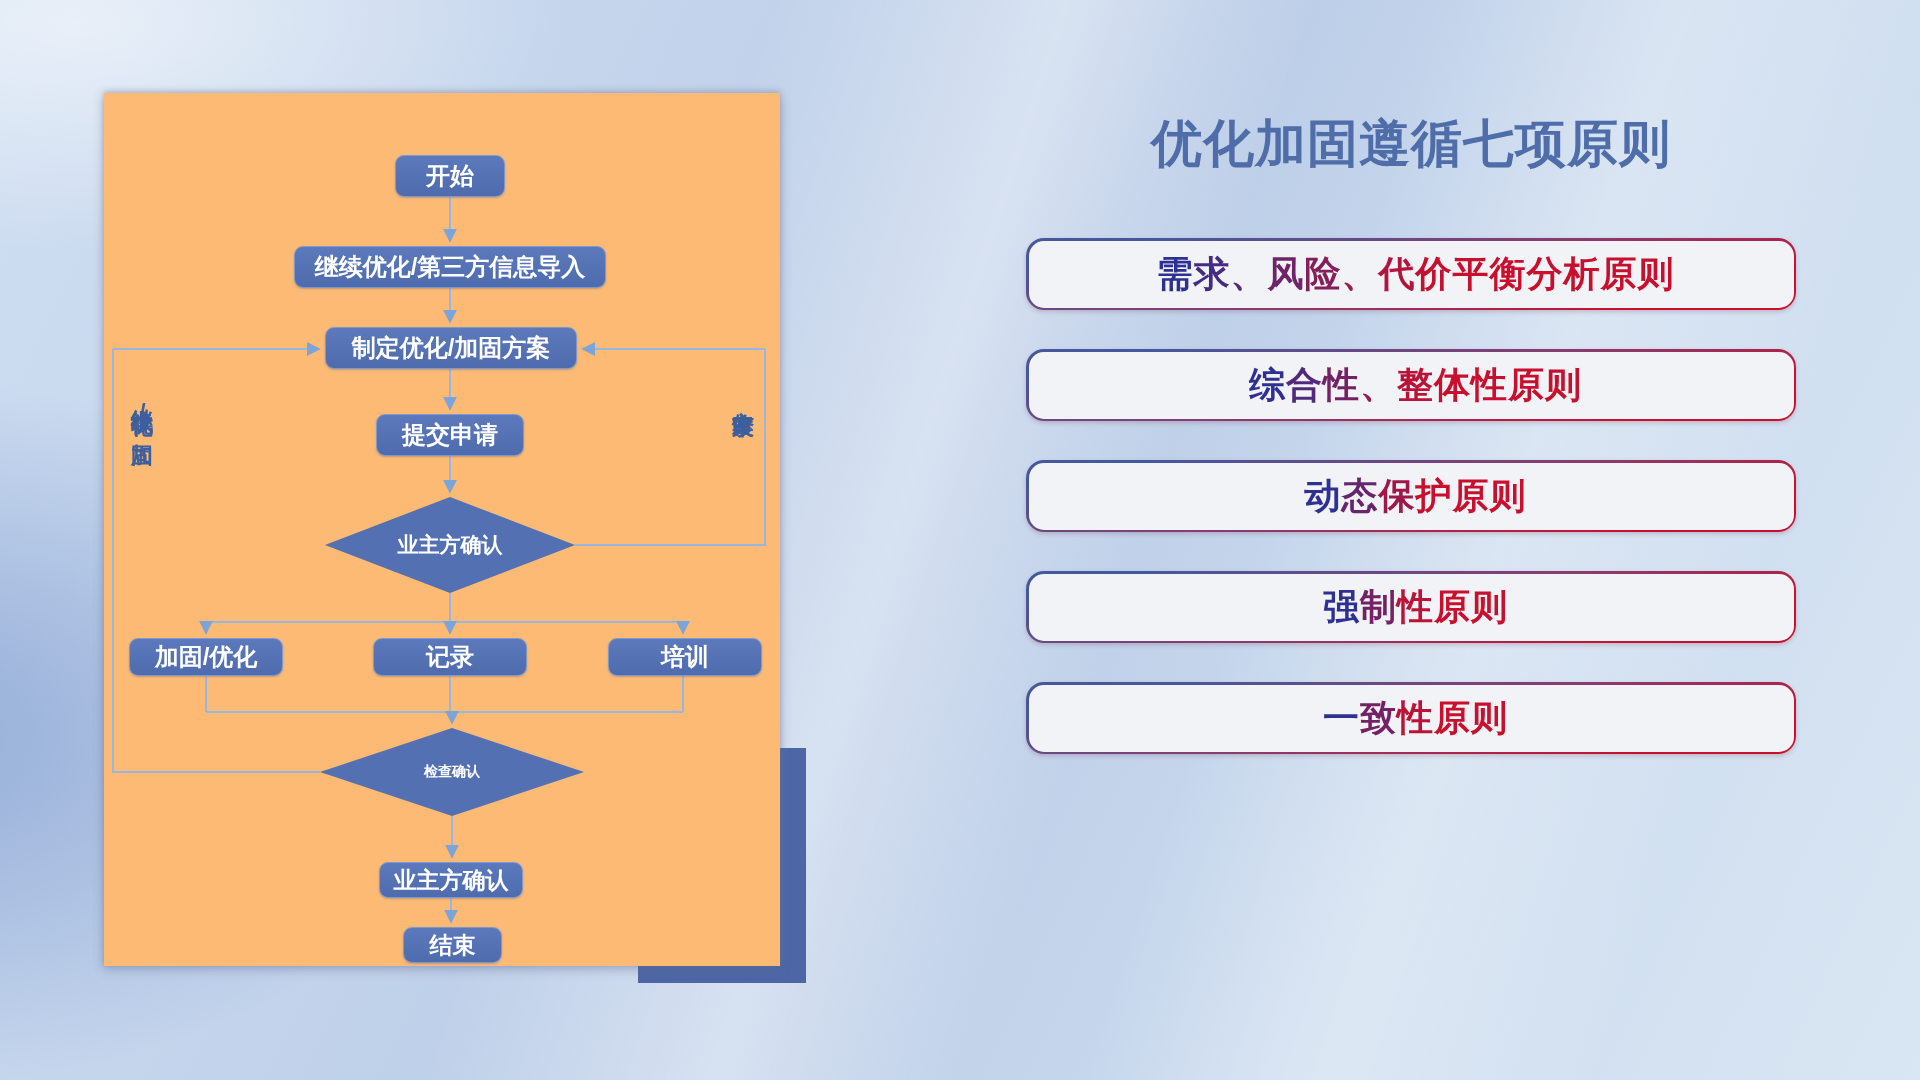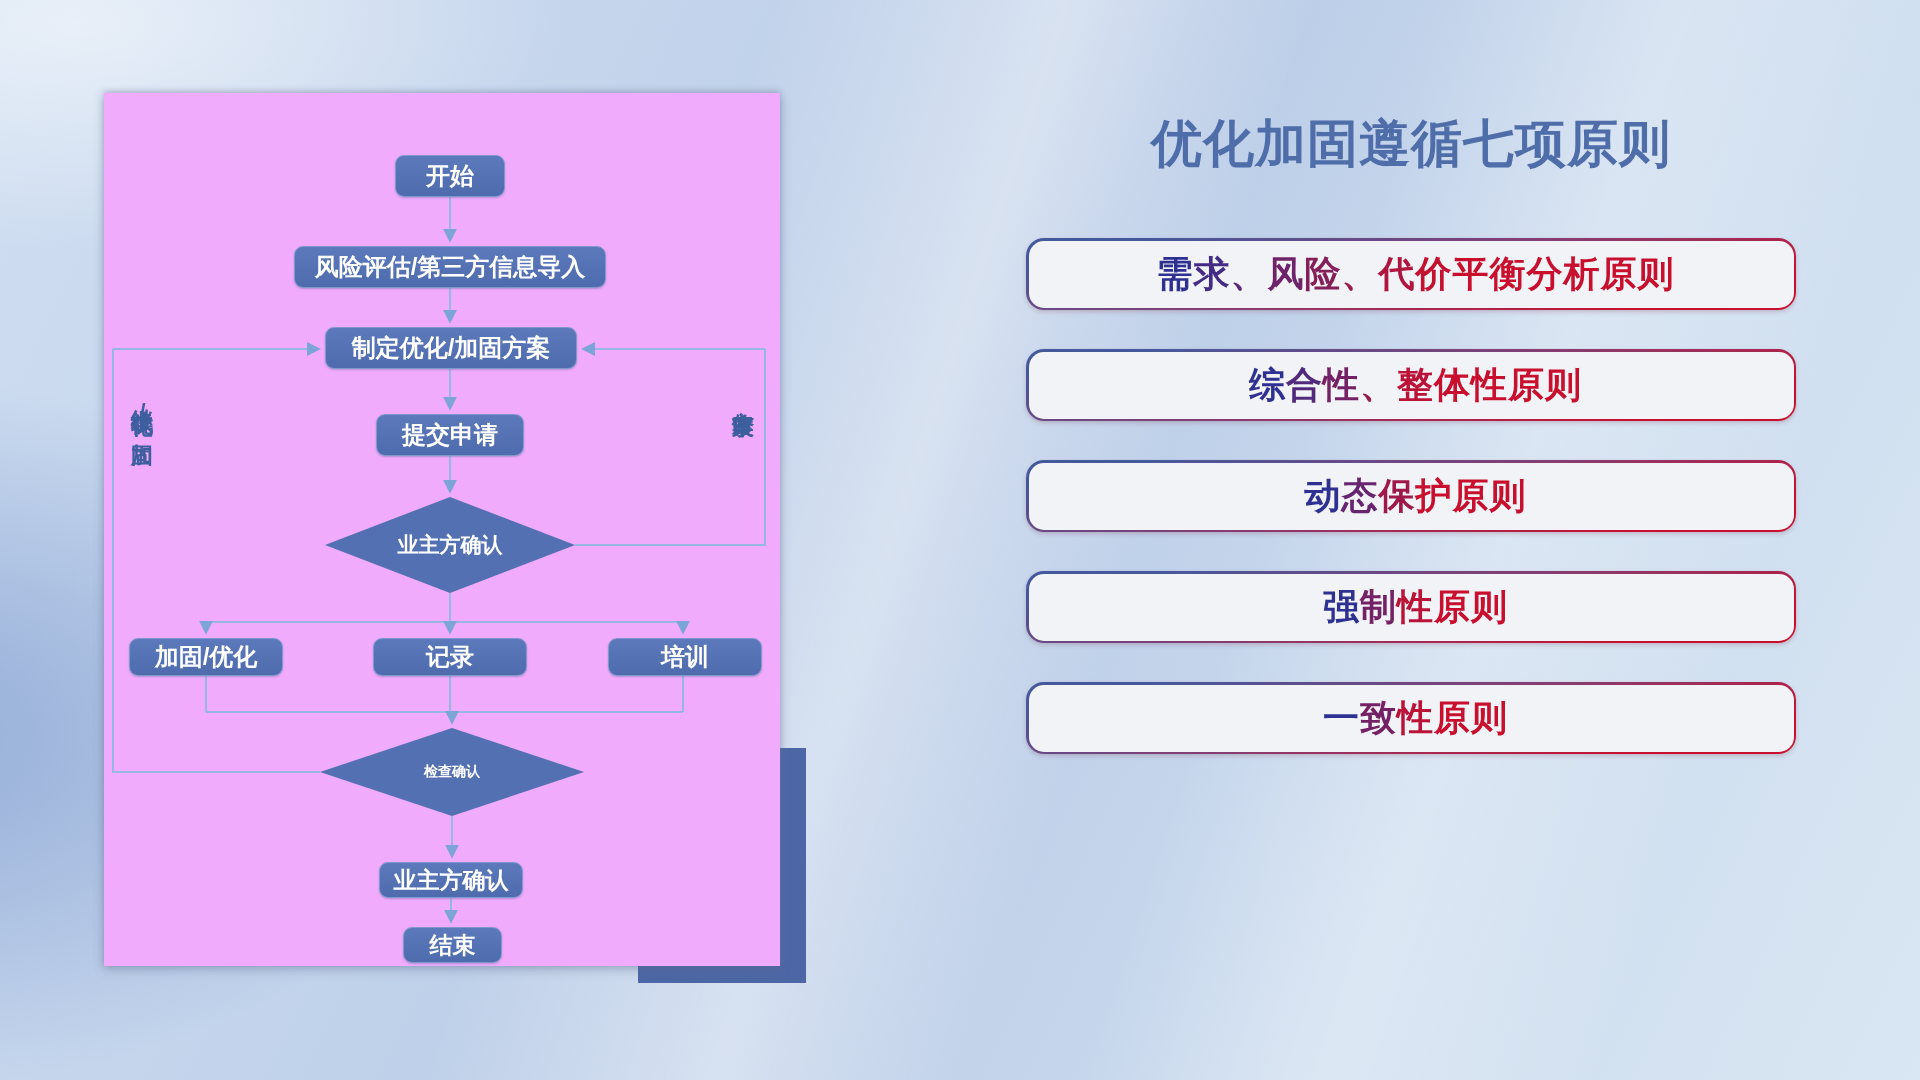--- a/index.html
+++ b/index.html
@@ -16,21 +16,21 @@
 
   
   .backing {
     position: absolute; left: 638px; top: 748px; width: 168px; height: 235px;
     background: #4d67a6; z-index: 1;
   }
 
   
   .card {
     position: absolute; left: 104px; top: 93px; width: 676px; height: 873px;
-    background: #f0abfc; z-index: 2;
+    background: #fdba74; z-index: 2;
     box-shadow: 0 3px 10px rgba(90,105,140,0.45), 0 -2px 5px rgba(120,130,160,0.35);
   }
   .card svg.connectors { position: absolute; left: 0; top: 0; width: 676px; height: 873px; }
 
   .node {
     position: absolute; display: flex; align-items: center; justify-content: center;
     color: #ffffff; font-weight: bold; font-size: 24px; text-align: center;
     background: linear-gradient(180deg, #5b79bb 0%, #4e6bad 100%);
     border: 1px solid #8099cc; border-radius: 9px; box-sizing: border-box;
     box-shadow: 0 1px 2px rgba(70,90,140,0.35);
@@ -97,21 +97,21 @@
         <path d="M347,805 L347,828" marker-end="url(#arr)"></path>
         <path d="M9,256 L9,679 L216,679"></path>
         <path d="M9,256 L214,256" marker-end="url(#arr)"></path>
         <path d="M471,452 L661,452 L661,256"></path>
         <path d="M661,256 L480,256" marker-end="url(#arr)"></path>
       </g>
     </svg>
 
     <div class="node" style="left:291px;top:62px;width:110px;height:42px">开始</div>
 
-    <div class="node" style="left:190px;top:153px;width:312px;height:42px">风险评估/第三方信息导入</div>
+    <div class="node" style="left:190px;top:153px;width:312px;height:42px">继续优化/第三方信息导入</div>
 
     <div class="node" style="left:221px;top:234px;width:252px;height:42px">制定优化/加固方案</div>
 
     <div class="node" style="left:272px;top:321px;width:148px;height:42px">提交申请</div>
 
     <div class="diamond" style="left:221px;top:404px;width:250px;height:96px;font-size:21px">业主方确认</div>
 
     <div class="node" style="left:25px;top:545px;width:154px;height:38px">加固/优化</div>
 
     <div class="node" style="left:269px;top:545px;width:154px;height:38px">记录</div>

